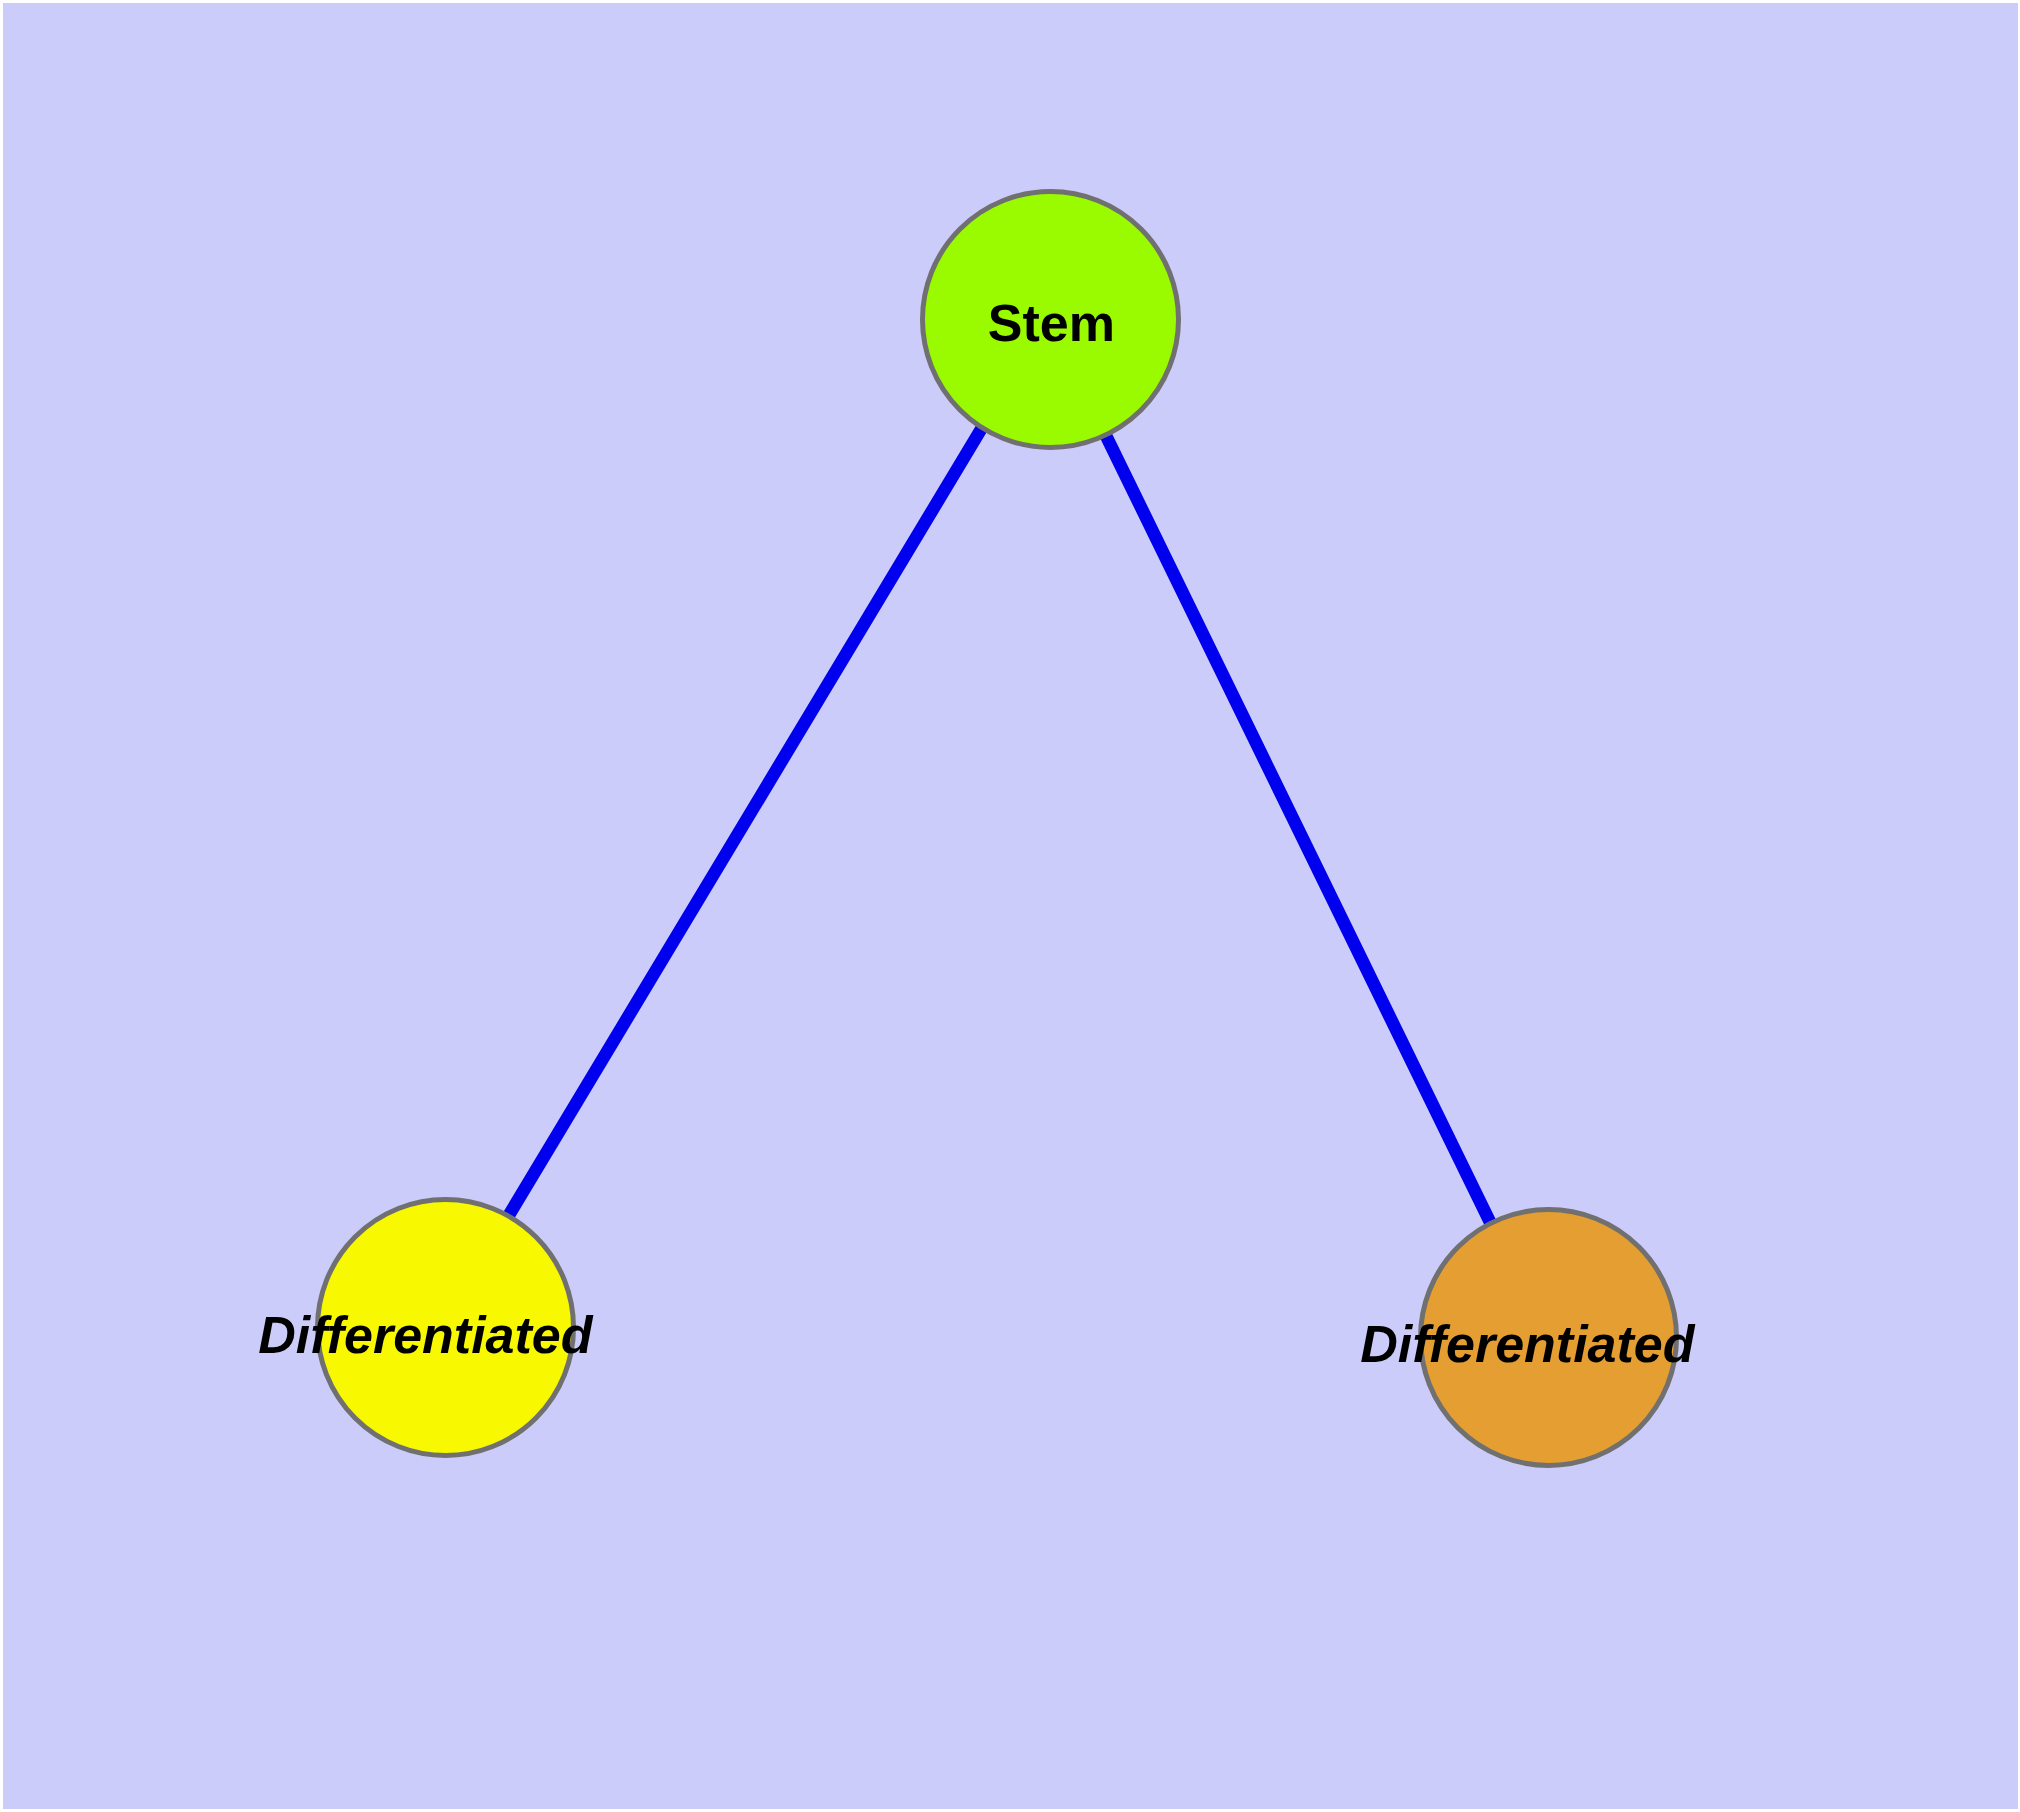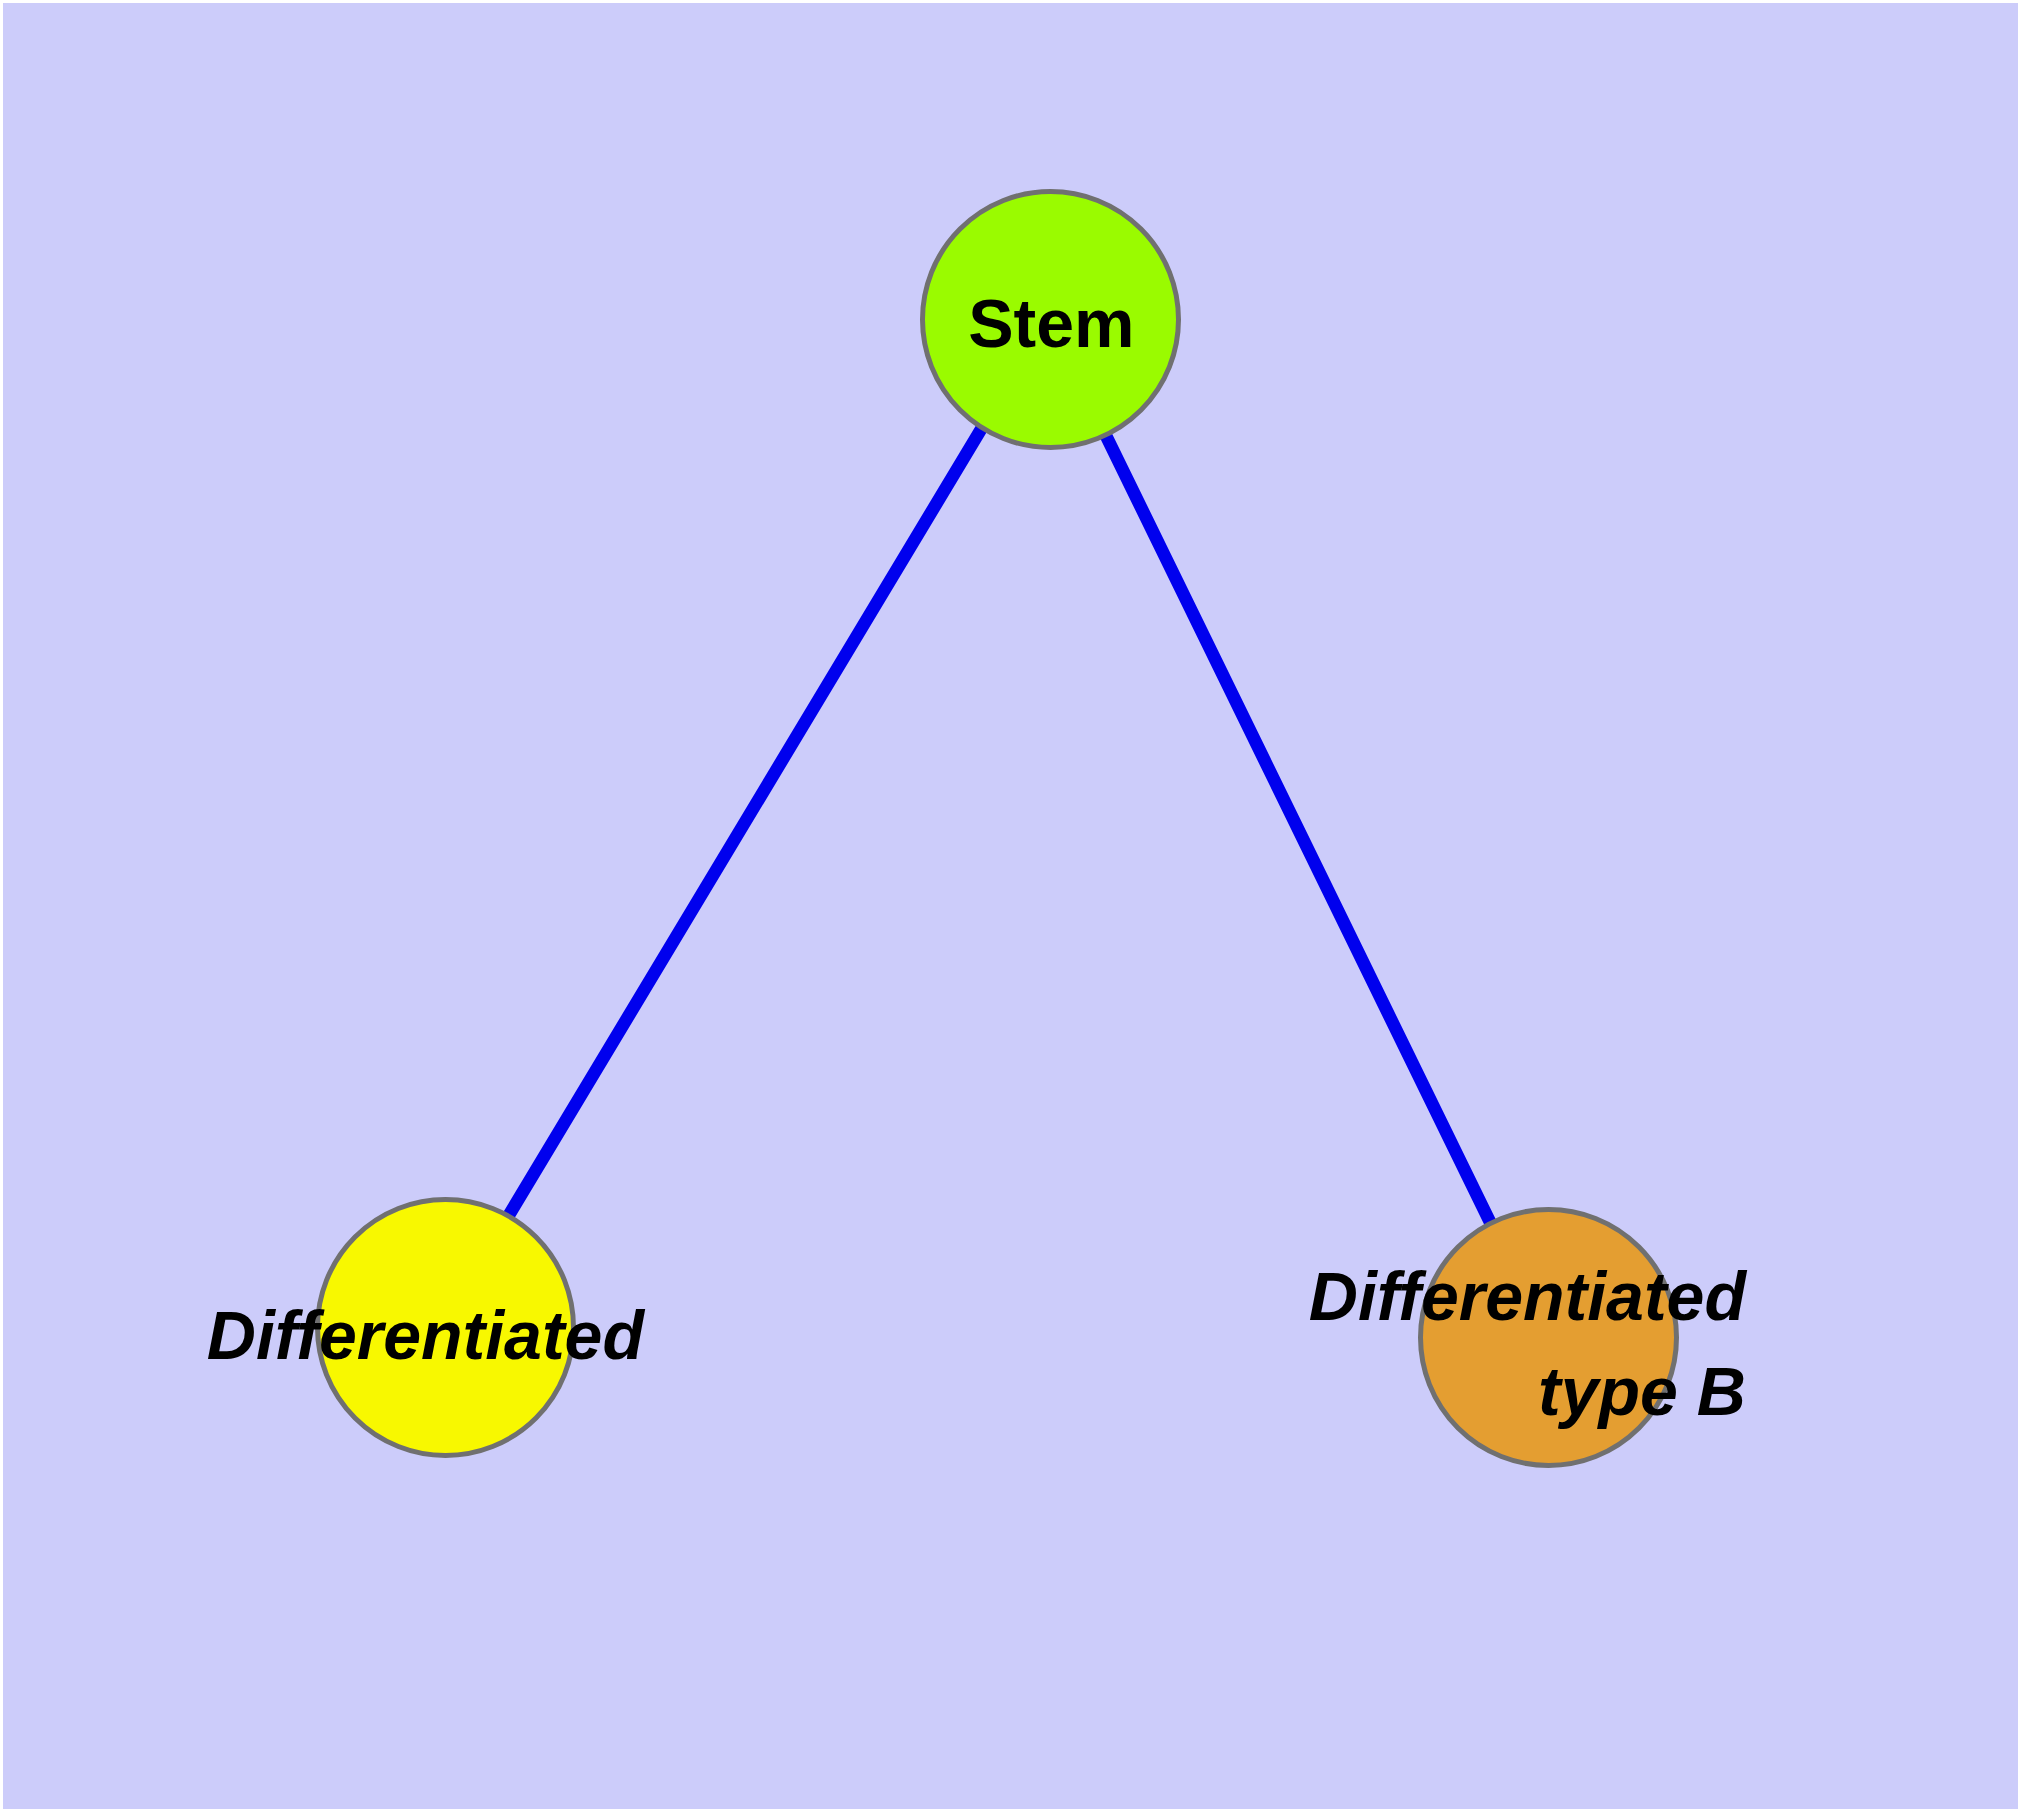--- a/index.html
+++ b/index.html
@@ -32,24 +32,24 @@
     border-radius: 50%;
     box-sizing: border-box;
   }
   .node-stem   { left: 917px; top: 186px;  }
   .node-type-a { left: 312px;  top: 1194px; }
   .node-type-b { left: 1415px; top: 1204px; }
   .label {
     position: absolute;
     transform: translate(-50%, -50%);
     font-weight: 700;
-    font-size: 68px;
+    font-size: 52px;
     line-height: 95px;
     color: #000000;
-    text-align: right;
+    text-align: left;
     white-space: nowrap;
   }
   .label .line { display: block; font-style: italic; }
   .label-stem   { left: 1048px; top: 320px;  }
   .label-type-a { left: 422px;  top: 1332px; }
   .label-type-b { left: 1524px; top: 1341px; }
 </style>
 </head>
 <body>
 
@@ -68,18 +68,17 @@
     <div class="node node-type-b" style="background-color: rgb(228, 158, 49);"></div>
 
     <div class="label label-stem">Stem</div>
 
     <div class="label label-type-a">
       <span class="line">Differentiated</span>
     </div>
 
     <div class="label label-type-b">
       <span class="line">Differentiated</span>
-      <span class="line">type B</span>
     </div>
 
   </div>
 </div>
 
 
 </body></html>

